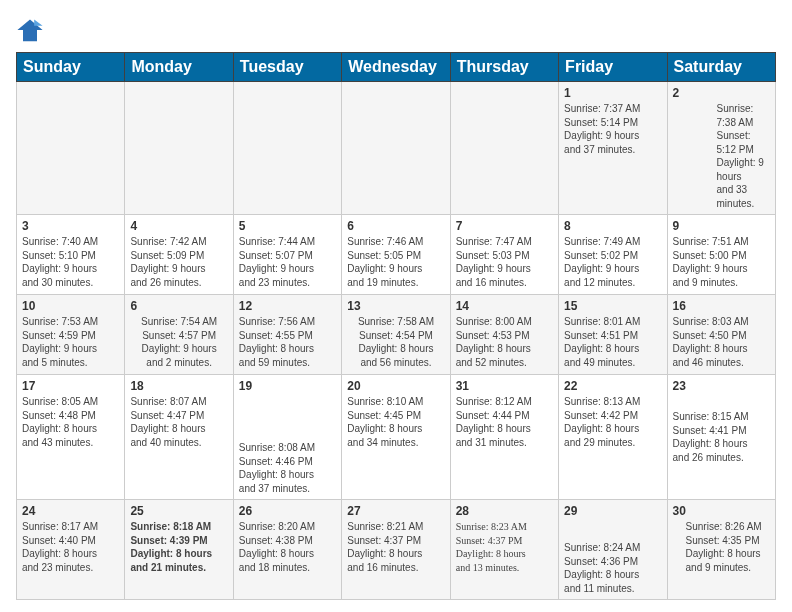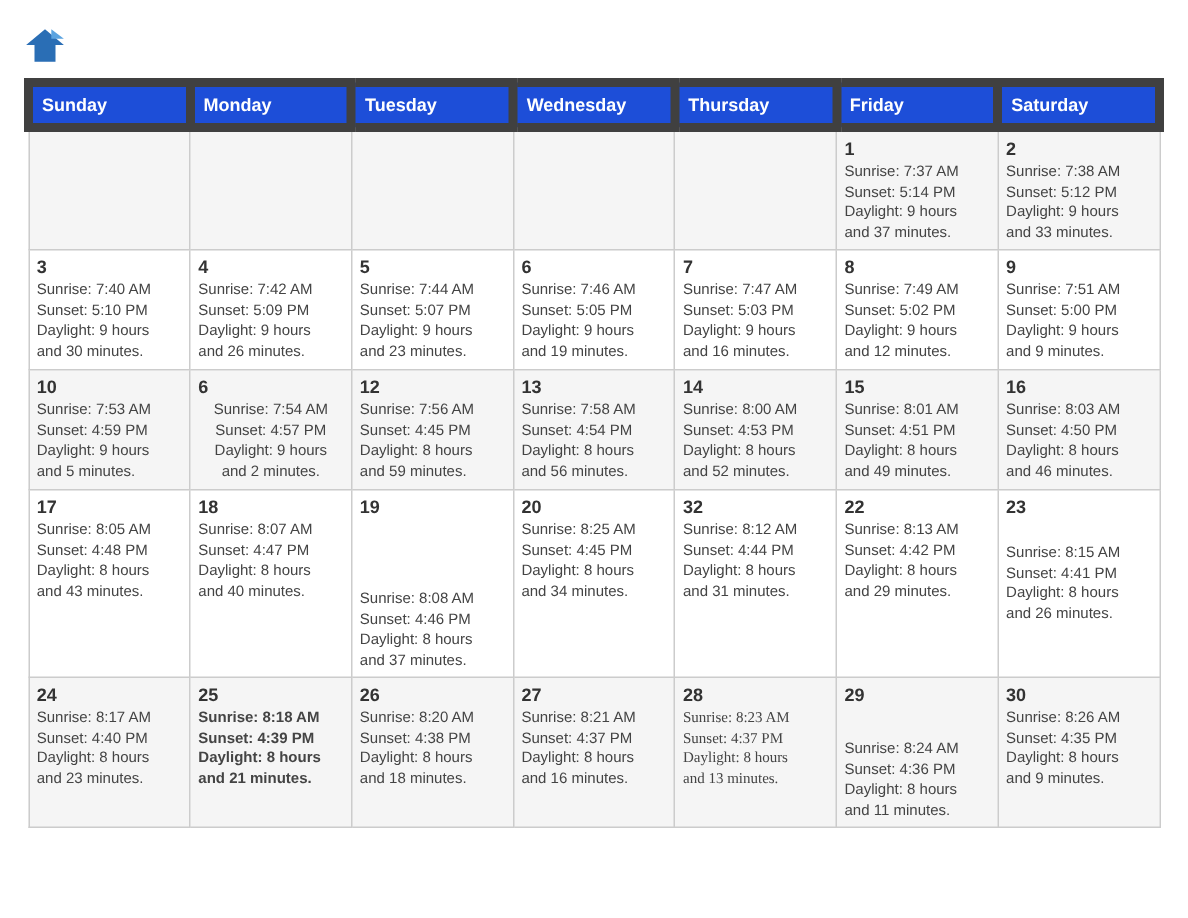--- a/index.html
+++ b/index.html
@@ -51,27 +51,27 @@
     .location-title {
       font-size: 15px;
       color: #555;
     }
     table {
       width: 100%;
       border-collapse: collapse;
       table-layout: fixed;
     }
     thead tr th {
-      background: #1d4ed8;
+      background: #0369a1;
       color: #fff;
       text-align: left;
       padding: 5px 6px;
-      font-size: 12px;
+      font-size: 16px;
       font-weight: bold;
-      border: 6px solid #404040;
+      border: 1px solid #404040;
     }
     tbody tr td {
       border: 1px solid #ccc;
       vertical-align: top;
       padding: 4px 5px;
       font-size: 10.5px;
       color: #333;
       height: 80px;
     }
     tbody tr:nth-child(odd) td {
@@ -133,21 +133,21 @@
         <td style="background: rgb(245, 245, 245);"></td>
         <td>
           <span class="day-number">1</span>
           <div class="cell-content" style="white-space: pre-line;">Sunrise: 7:37 AM
 Sunset: 5:14 PM
 Daylight: 9 hours
 and 37 minutes.</div>
         </td>
         <td>
           <span class="day-number">2</span>
-          <div class="cell-content" style="white-space: pre-line;">Sunrise: 7:38 AM
+          <div class="cell-content" style="white-space: pre-line; margin-left: 44px;">Sunrise: 7:38 AM
 Sunset: 5:12 PM
 Daylight: 9 hours
 and 33 minutes.</div>
         </td>
       </tr>
       <tr>
         <td>
           <span class="day-number">3</span>
           <div class="cell-content" style="white-space: pre-line;">Sunrise: 7:40 AM
 Sunset: 5:10 PM
@@ -208,27 +208,27 @@
         <td>
           <span class="day-number">6</span>
           <div class="cell-content" style="white-space: pre-line; text-align: center;">Sunrise: 7:54 AM
 Sunset: 4:57 PM
 Daylight: 9 hours
 and 2 minutes.</div>
         </td>
         <td>
           <span class="day-number">12</span>
           <div class="cell-content" style="white-space: pre-line;">Sunrise: 7:56 AM
-Sunset: 4:45 PM
+Sunset: 4:55 PM
 Daylight: 8 hours
 and 59 minutes.</div>
         </td>
         <td>
           <span class="day-number">13</span>
-          <div class="cell-content" style="white-space: pre-line;">Sunrise: 7:58 AM
+          <div class="cell-content" style="white-space: pre-line; text-align: center;">Sunrise: 7:58 AM
 Sunset: 4:54 PM
 Daylight: 8 hours
 and 56 minutes.</div>
         </td>
         <td>
           <span class="day-number">14</span>
           <div class="cell-content" style="white-space: pre-line;">Sunrise: 8:00 AM
 Sunset: 4:53 PM
 Daylight: 8 hours
 and 52 minutes.</div>
@@ -265,27 +265,27 @@
         </td>
         <td>
           <span class="day-number">19</span>
           <div class="cell-content" style="white-space: pre-line; margin-top: 48px;">Sunrise: 8:08 AM
 Sunset: 4:46 PM
 Daylight: 8 hours
 and 37 minutes.</div>
         </td>
         <td>
           <span class="day-number">20</span>
-          <div class="cell-content" style="white-space: pre-line;">Sunrise: 8:25 AM
+          <div class="cell-content" style="white-space: pre-line;">Sunrise: 8:10 AM
 Sunset: 4:45 PM
 Daylight: 8 hours
 and 34 minutes.</div>
         </td>
         <td>
-          <span class="day-number">32</span>
+          <span class="day-number">31</span>
           <div class="cell-content" style="white-space: pre-line;">Sunrise: 8:12 AM
 Sunset: 4:44 PM
 Daylight: 8 hours
 and 31 minutes.</div>
         </td>
         <td>
           <span class="day-number">22</span>
           <div class="cell-content" style="white-space: pre-line;">Sunrise: 8:13 AM
 Sunset: 4:42 PM
 Daylight: 8 hours
@@ -337,20 +337,20 @@
         </td>
         <td>
           <span class="day-number">29</span>
           <div class="cell-content" style="white-space: pre-line; margin-top: 23px;">Sunrise: 8:24 AM
 Sunset: 4:36 PM
 Daylight: 8 hours
 and 11 minutes.</div>
         </td>
         <td>
           <span class="day-number">30</span>
-          <div class="cell-content" style="white-space: pre-line;">Sunrise: 8:26 AM
+          <div class="cell-content" style="white-space: pre-line; margin-left: 13px;">Sunrise: 8:26 AM
 Sunset: 4:35 PM
 Daylight: 8 hours
 and 9 minutes.</div>
         </td>
       </tr>
     </tbody>
 </table>
 
 </body></html>

